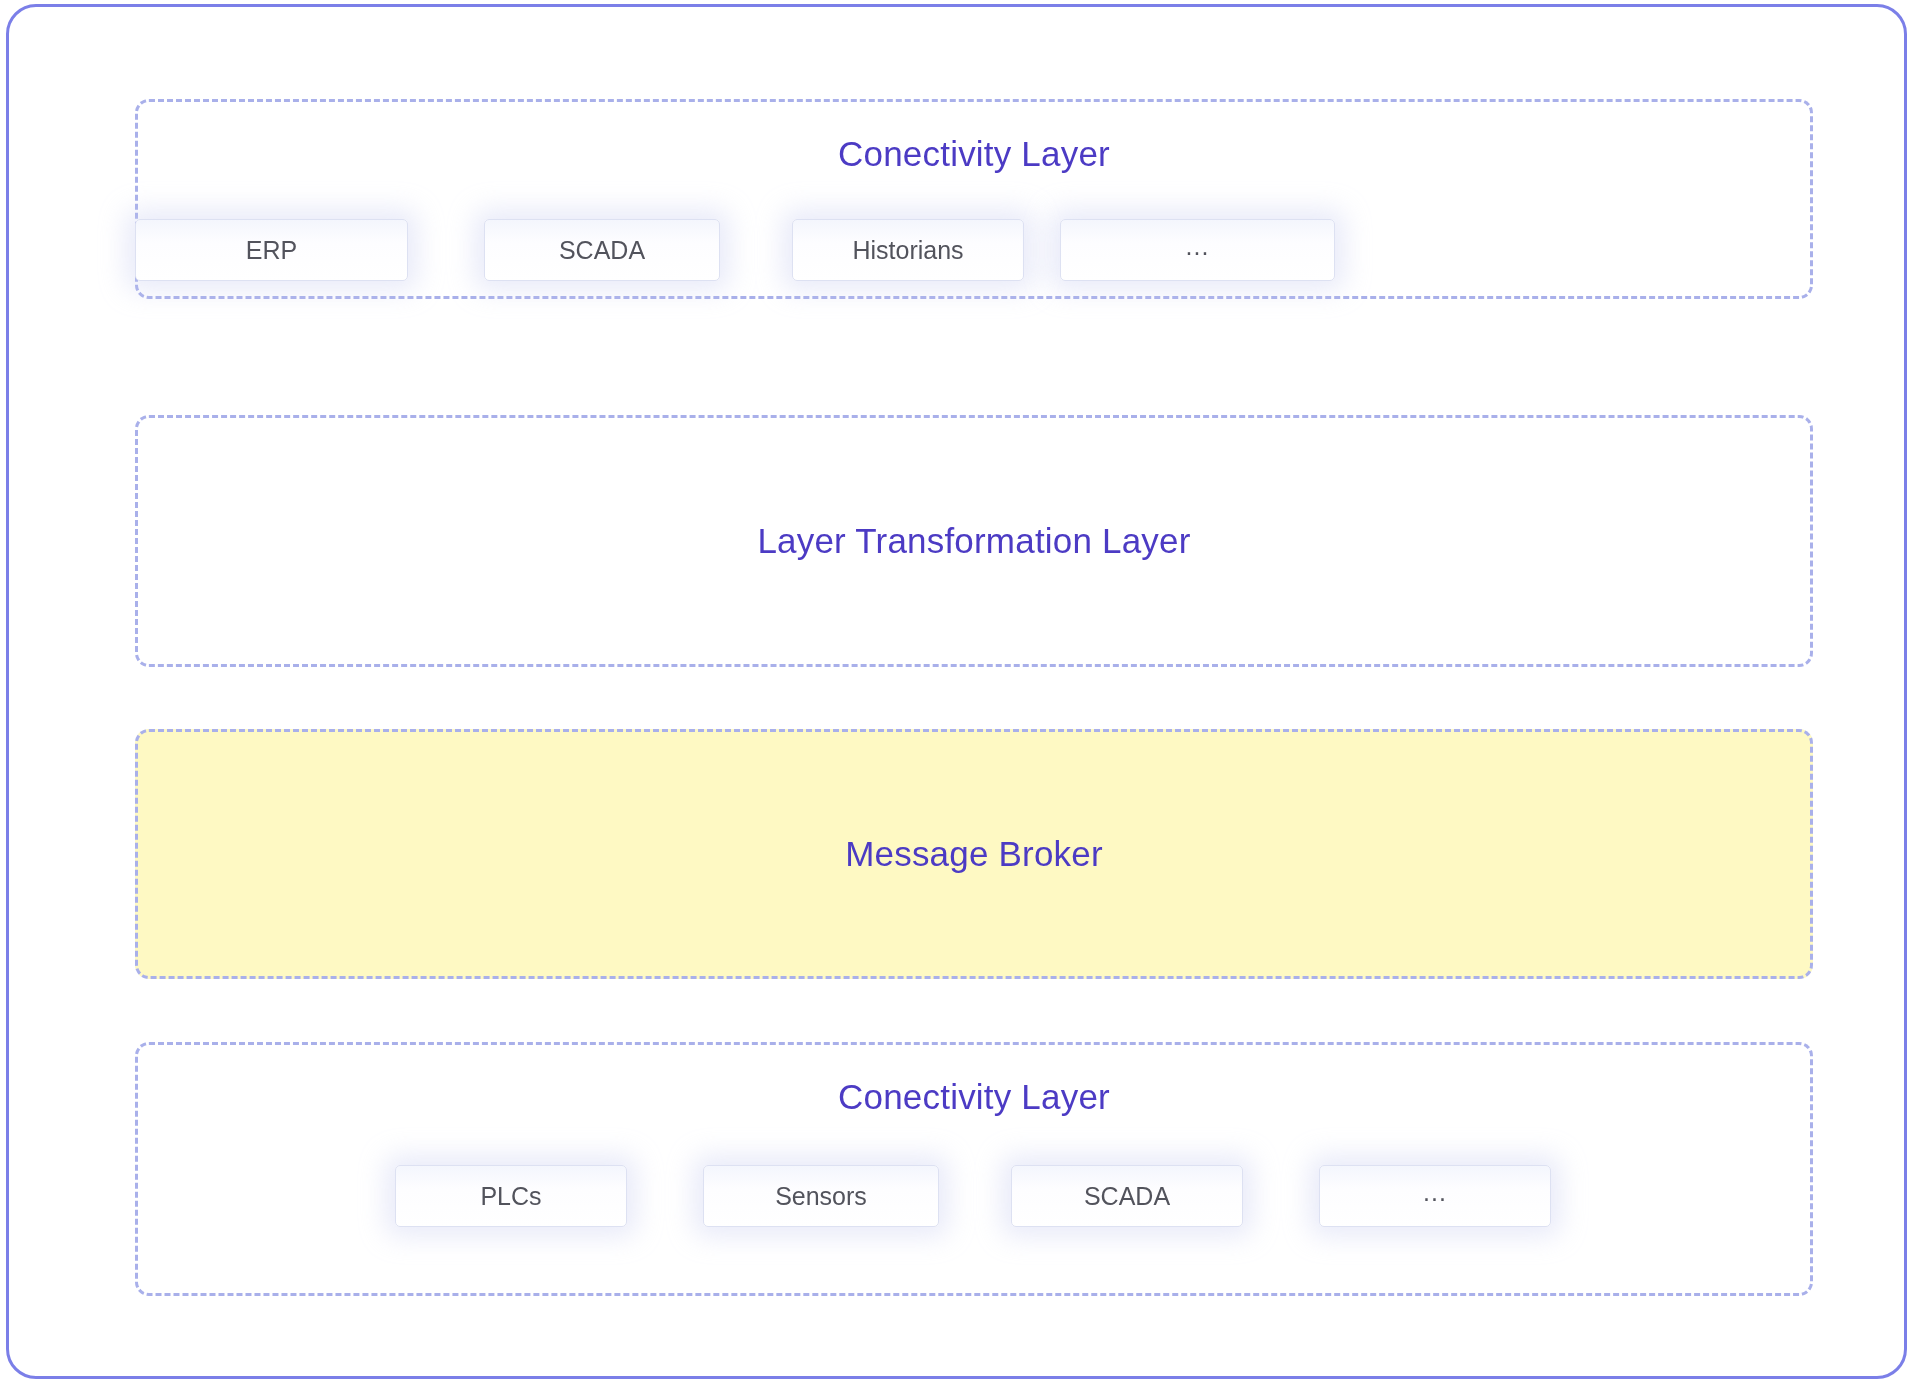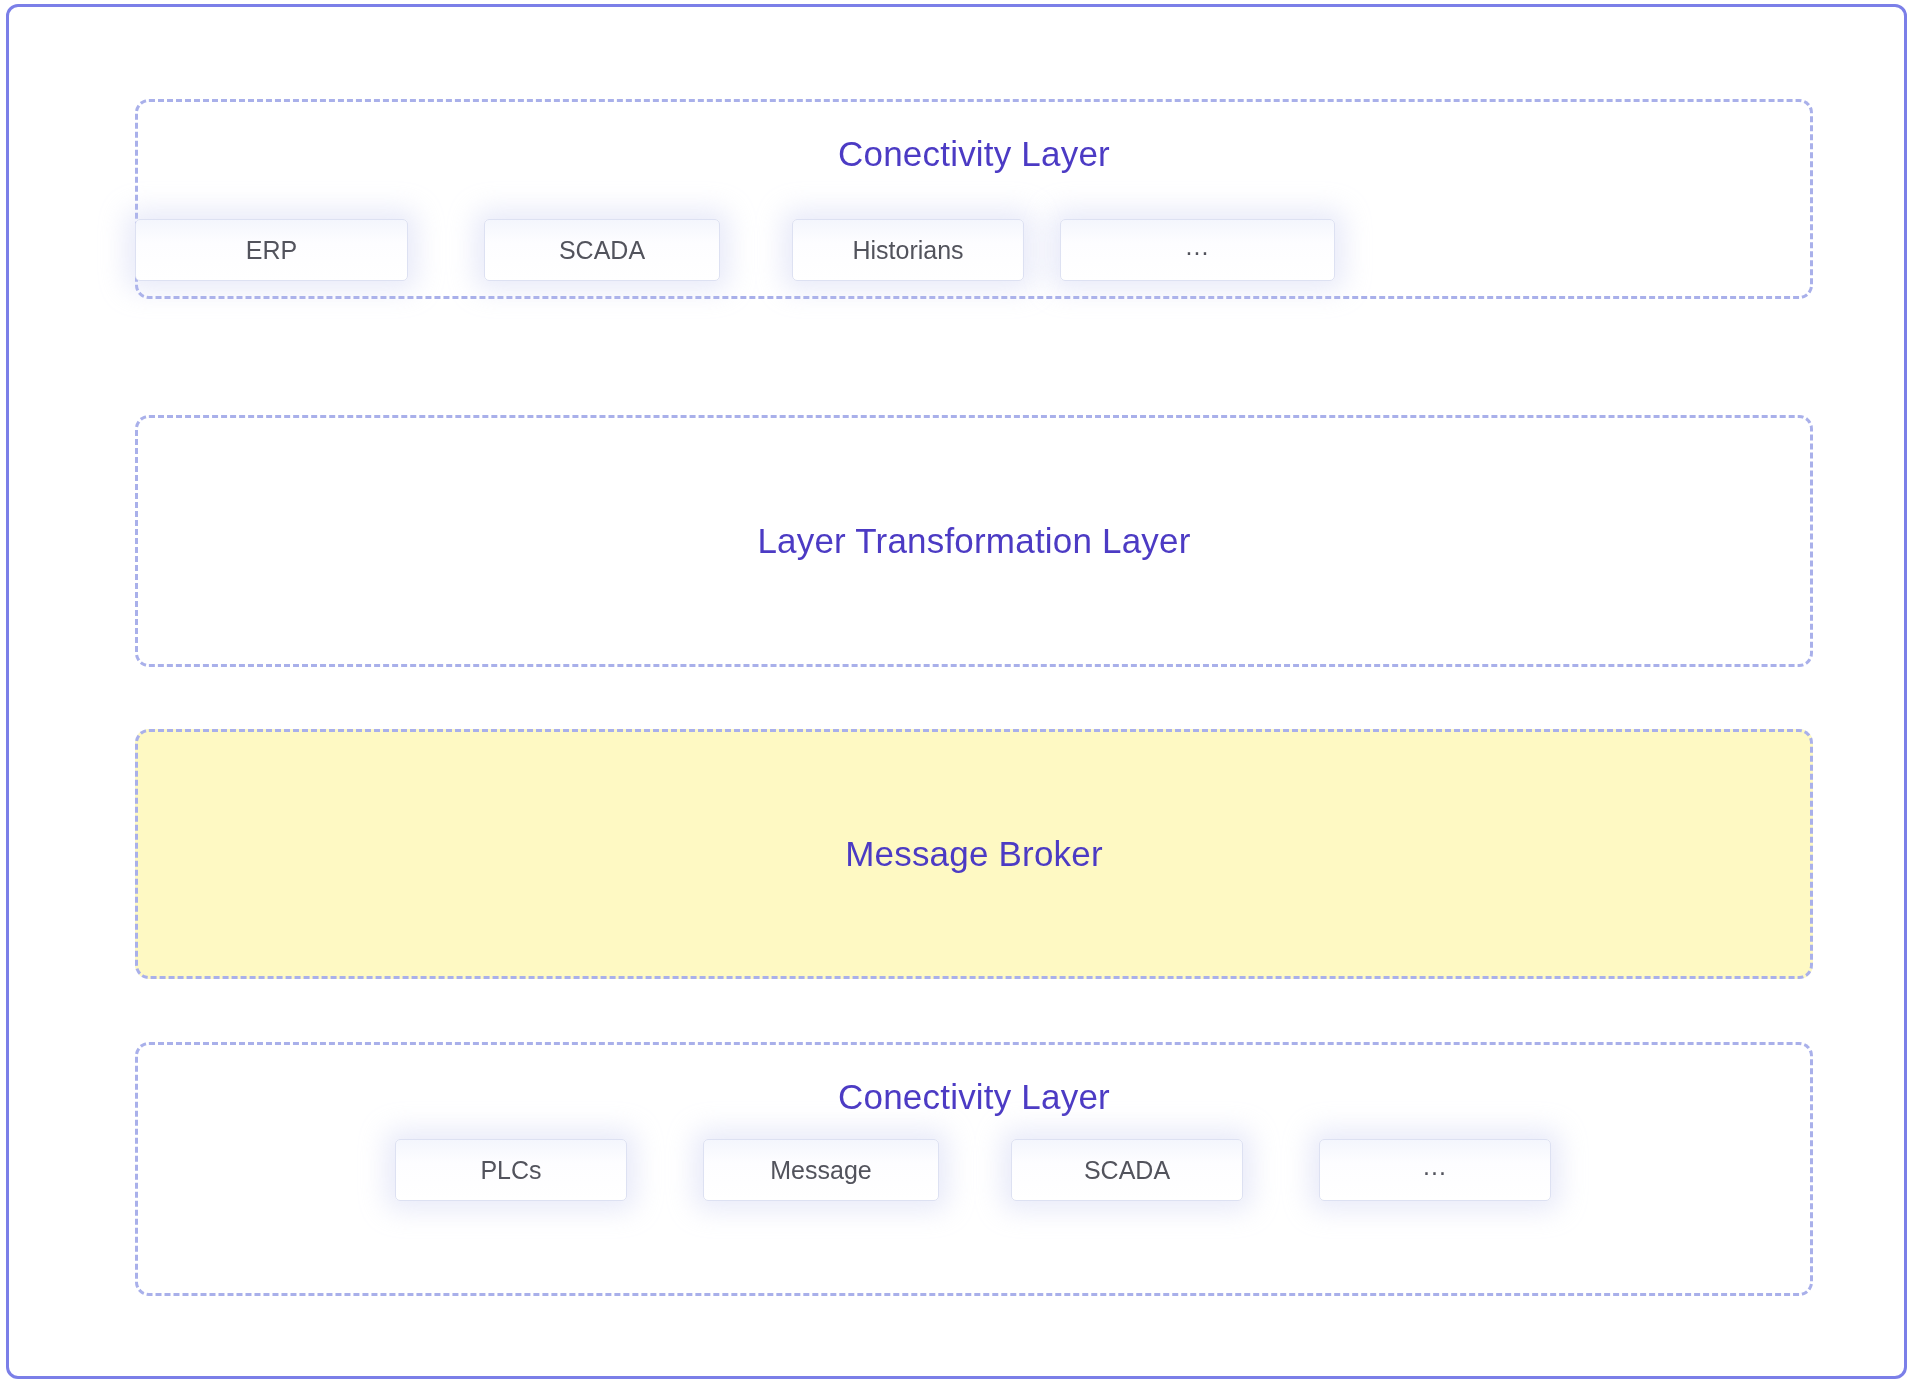--- a/index.html
+++ b/index.html
@@ -16,21 +16,21 @@
 
   
   #diagram-root {
     position: absolute;
     left: 6px;
     top: 4px;
     width: 1901px;
     height: 1375px;
     box-sizing: border-box;
     border: 3px solid #7b7fe8;
-    border-radius: 12px;
+    border-radius: 30px;
     background: #ffffff;
   }
 
   
   .layer {
     position: absolute;
     box-sizing: border-box;
     border: 3px dashed #a9b0ea;
     border-radius: 14px;
     background: transparent;
@@ -92,21 +92,21 @@
   #row-top .node-box:nth-child(5) { width: 232px; margin-left: 76px; }
 
   
   #layer-transform { left: 126px; top: 408px; width: 1678px; height: 252px; }
 
   
   #layer-broker { left: 126px; top: 722px; width: 1678px; height: 250px; }
 
   
   #layer-connectivity-bottom { left: 126px; top: 1035px; width: 1678px; height: 254px; }
-  #row-bottom { left: 386px; top: 1132px; width: 1320px; }
+  #row-bottom { left: 386px; top: 1158px; width: 1320px; }
   #row-bottom .node-box:nth-child(1) { width: 232px; }
   #row-bottom .node-box:nth-child(2) { width: 236px; margin-left: 76px; }
   #row-bottom .node-box:nth-child(3) { width: 232px; margin-left: 72px; }
   #row-bottom .node-box:nth-child(4) { width: 232px; margin-left: 76px; }
 
   
   #title-connectivity-top    { top: 32px; }
   #title-connectivity-bottom { top: 32px; }
 </style>
 </head>
@@ -132,18 +132,18 @@
   <div class="layer filled" id="layer-broker">
     <div class="layer-title centered">Message Broker</div>
   </div>
 
   <div class="layer" id="layer-connectivity-bottom">
     <div class="layer-title" id="title-connectivity-bottom">Conectivity Layer</div>
   </div>
 
   <div class="node-row" id="row-bottom">
     <div class="node-box">PLCs</div>
-    <div class="node-box">Message</div>
+    <div class="node-box">Sensors</div>
     <div class="node-box">SCADA</div>
     <div class="node-box dots">...</div>
   </div>
 
 </div>
 
 </body></html>

